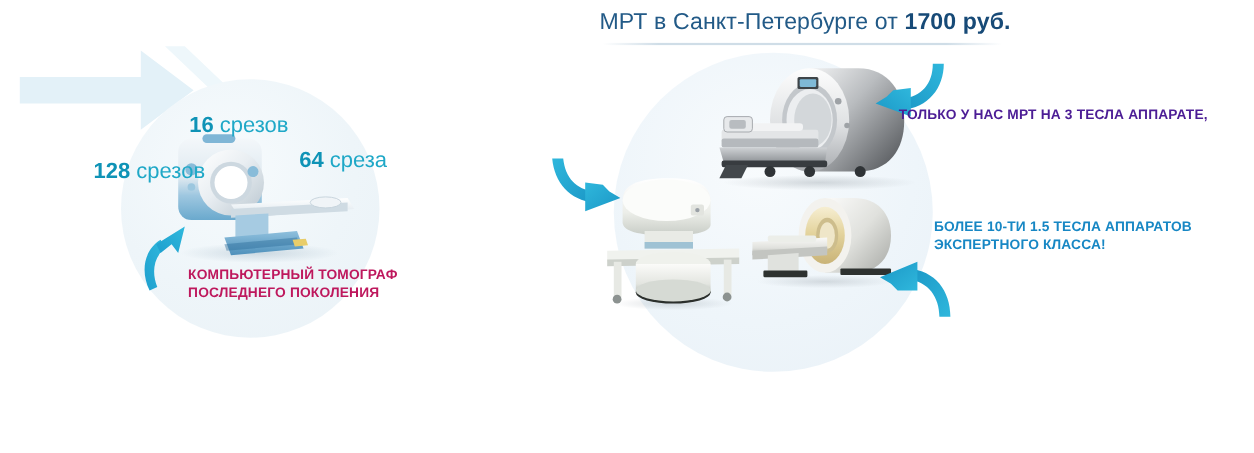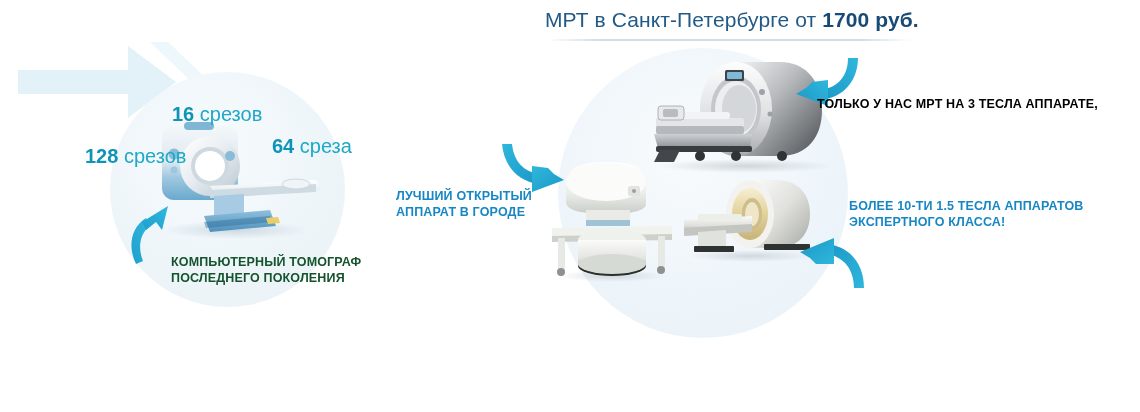--- a/index.html
+++ b/index.html
@@ -86,23 +86,23 @@
 
   
   .caption {
     position: absolute;
     font-weight: bold;
     font-size: 12.5px;
     line-height: 16px;
     letter-spacing: 0.15px;
     white-space: nowrap;
   }
-  .cap-ct   { left: 171px; top: 242px; color: #14532d; margin-top: 12px; }
+  .cap-ct   { left: 171px; top: 242px; color: #be185d; }
   .cap-open { left: 396px; top: 188px; color: #1787c4; }
-  .cap-3t   { left: 817px; top: 96px;  color: #000000; }
+  .cap-3t   { left: 817px; top: 96px;  color: #4c1d95; }
   .cap-10   { left: 817px; top: 198px; color: #1787c4; margin-left: 32px; }
 
   
   .arrow {
     position: absolute;
     pointer-events: none;
   }
   .a-ct   { left: 126px; top: 204px; width: 62px;  height: 62px; }
   .a-open { left: 500px; top: 140px; width: 68px;  height: 58px; }
   .a-3t   { left: 788px; top: 52px;  width: 72px;  height: 60px; }
@@ -311,24 +311,20 @@
     <defs>
       <linearGradient id="arrC" x1="0" y1="0" x2="1" y2="1">
         <stop offset="0%" stop-color="#2fb7dc"></stop>
         <stop offset="100%" stop-color="#1b97c6"></stop>
       </linearGradient>
     </defs>
     <path d="M2 4 C4 26 18 42 40 44 L40 34 C24 32 14 22 12 4 Z" fill="url(#arrC)"></path>
     <path d="M32 26 L32 52 L64 40 L54 34 L48 28 Z" fill="url(#arrC)"></path>
   </svg>
 
-  <div class="caption cap-open">
-    <div>ЛУЧШИЙ ОТКРЫТЫЙ</div>
-    <div>АППАРАТ В ГОРОДЕ</div>
-  </div>
 
   <svg class="device dev-15t" viewBox="0 0 150 92">
     <defs>
       <linearGradient id="t15Shell" x1="0" y1="0" x2="1" y2="1">
         <stop offset="0%" stop-color="#fbfbfa"></stop>
         <stop offset="50%" stop-color="#e0e1dd"></stop>
         <stop offset="100%" stop-color="#a7a9a5"></stop>
       </linearGradient>
       <linearGradient id="t15Bore" x1="0" y1="0" x2="0" y2="1">
         <stop offset="0%" stop-color="#f6eed2"></stop>

